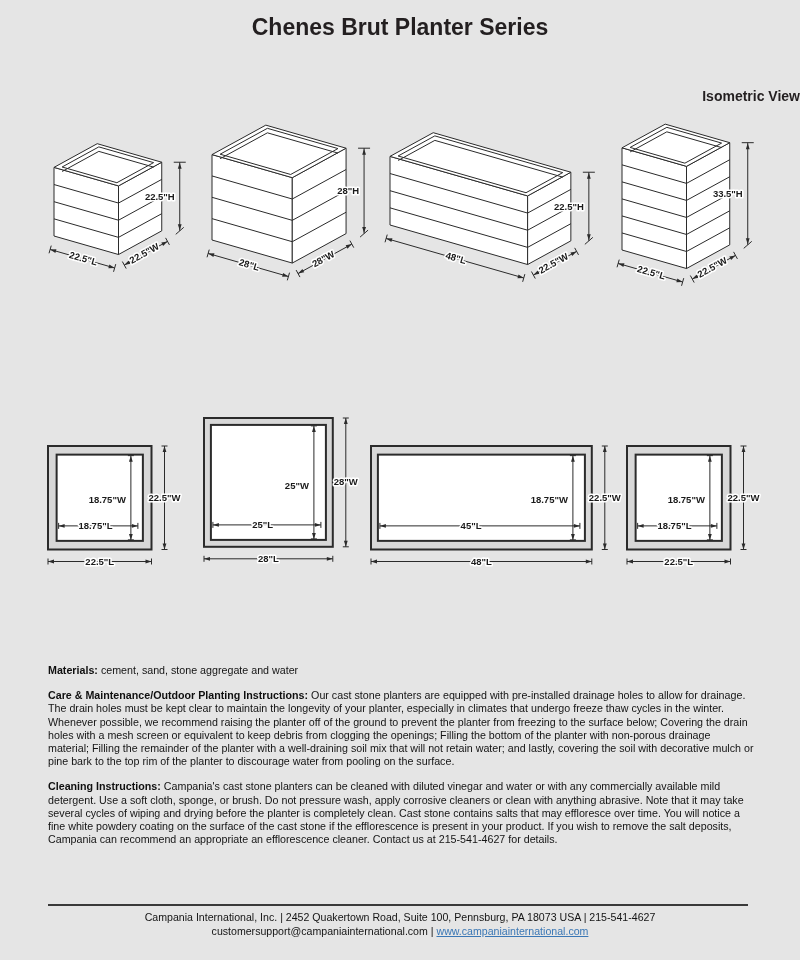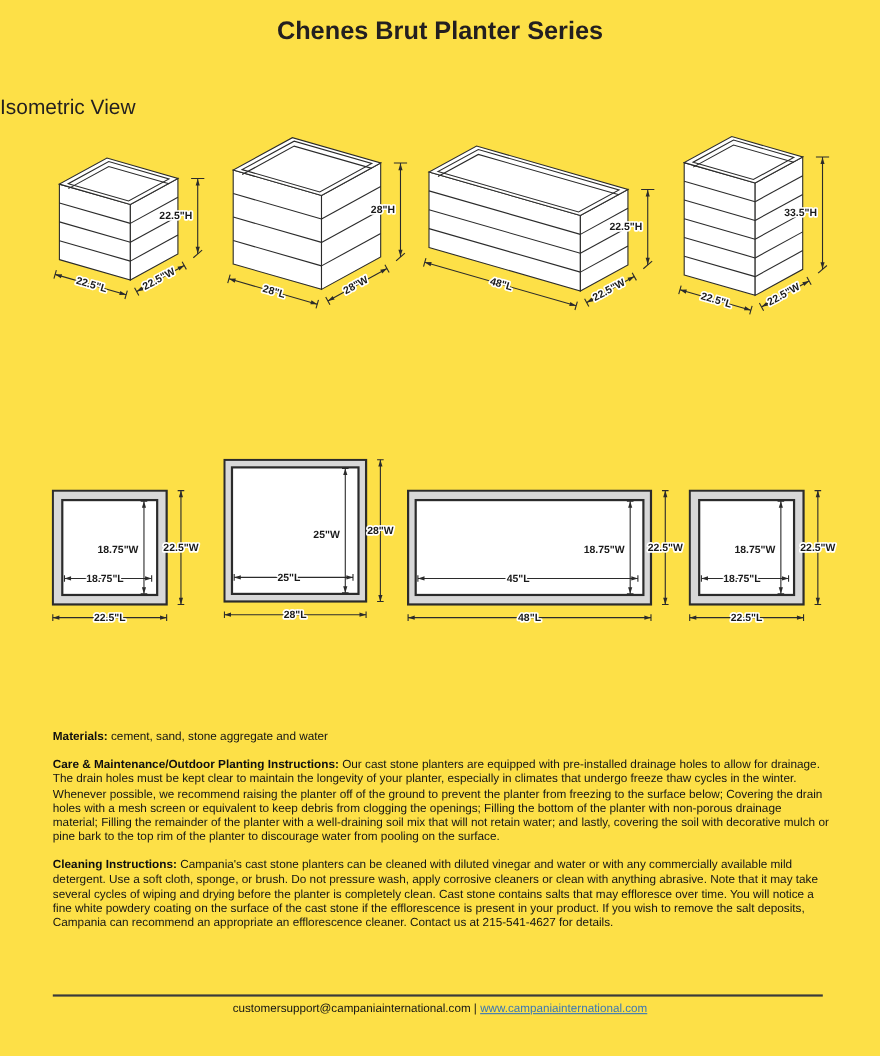--- a/index.html
+++ b/index.html
@@ -1,21 +1,21 @@
 <!DOCTYPE html>
 <html><head>
 <meta charset="utf-8">
 <style>
   html,body{margin:0;padding:0;background:#fff;}
-  .page{position:relative;width:800px;height:960px;background:#fde047;overflow:hidden;
+  .page{position:relative;width:800px;height:960px;background:#e5e5e5;overflow:hidden;
         font-family:"Liberation Sans",sans-serif;color:#1a1a1a;}
   .title{position:absolute;top:14px;left:0;right:0;text-align:center;
          font-size:23px;font-weight:bold;color:#231f20;}
-  .sec-head{position:absolute;left:0;right:0;text-align:left;
-            font-size:19px;font-weight:normal;color:#231f20;}
+  .sec-head{position:absolute;left:0;right:0;text-align:right;
+            font-size:14px;font-weight:bold;color:#231f20;}
   .iso-head{top:88px;}
   .top-head{top:372px;}
   .draw{position:absolute;}
   svg text.dim{font-family:"Liberation Sans",sans-serif;font-size:9.5px;font-weight:600;
                fill:#1a1a1a;paint-order:stroke;stroke:#ffffff;stroke-width:3px;stroke-linejoin:round;}
   .info{position:absolute;left:48px;top:664px;width:706px;font-size:10.7px;line-height:13.2px;color:#141414;}
   .info p{margin:0 0 12px 0;}
   .info b{font-weight:bold;color:#0f0f0f;}
   .footer{position:absolute;left:0;top:904px;width:800px;}
   .footer-rule{margin:0 52px 4px 48px;border-top:2px solid #3a3a3a;}
@@ -291,16 +291,17 @@
       </svg></div>
 
   <div class="info">
     <p><b>Materials:</b> <span>cement, sand, stone aggregate and water</span></p>
     <p><b>Care &amp; Maintenance/Outdoor Planting Instructions:</b> <span>Our cast stone planters are equipped with pre-installed drainage holes to allow for drainage. The drain holes must be kept clear to maintain the longevity of your planter, especially in climates that undergo freeze thaw cycles in the winter.  Whenever possible, we recommend raising the planter off of the ground to prevent the planter from freezing to the surface below; Covering the drain holes with a mesh screen or equivalent to keep debris from clogging the openings; Filling the bottom of the planter with non-porous drainage material; Filling the remainder of the planter with a well-draining soil mix that will not retain water; and lastly, covering the soil with decorative mulch or pine bark to the top rim of the planter to discourage water from pooling on the surface.</span></p>
     <p><b>Cleaning Instructions:</b> <span>Campania's cast stone planters can be cleaned with diluted vinegar and water or with any commercially available mild detergent. Use a soft cloth, sponge, or brush. Do not pressure wash, apply corrosive cleaners or clean with anything abrasive. Note that it may take several cycles of wiping and drying before the planter is completely clean. Cast stone contains salts that may effloresce over time. You will notice a fine white powdery coating on the surface of the cast stone if the efflorescence is present in your product. If you wish to remove the salt deposits, Campania can recommend an appropriate an efflorescence cleaner. Contact us at 215-541-4627 for details.</span></p>
   </div>
 
   <div class="footer">
     <div class="footer-rule"></div>
+    <div class="footer-line">Campania International, Inc. | 2452 Quakertown Road, Suite 100, Pennsburg, PA 18073 USA | 215-541-4627</div>
     <div class="footer-line"><span>customersupport@campaniainternational.com</span><span> | </span><a href="#">www.campaniainternational.com</a></div>
   </div>
 
 </div>
 
 </body></html>

